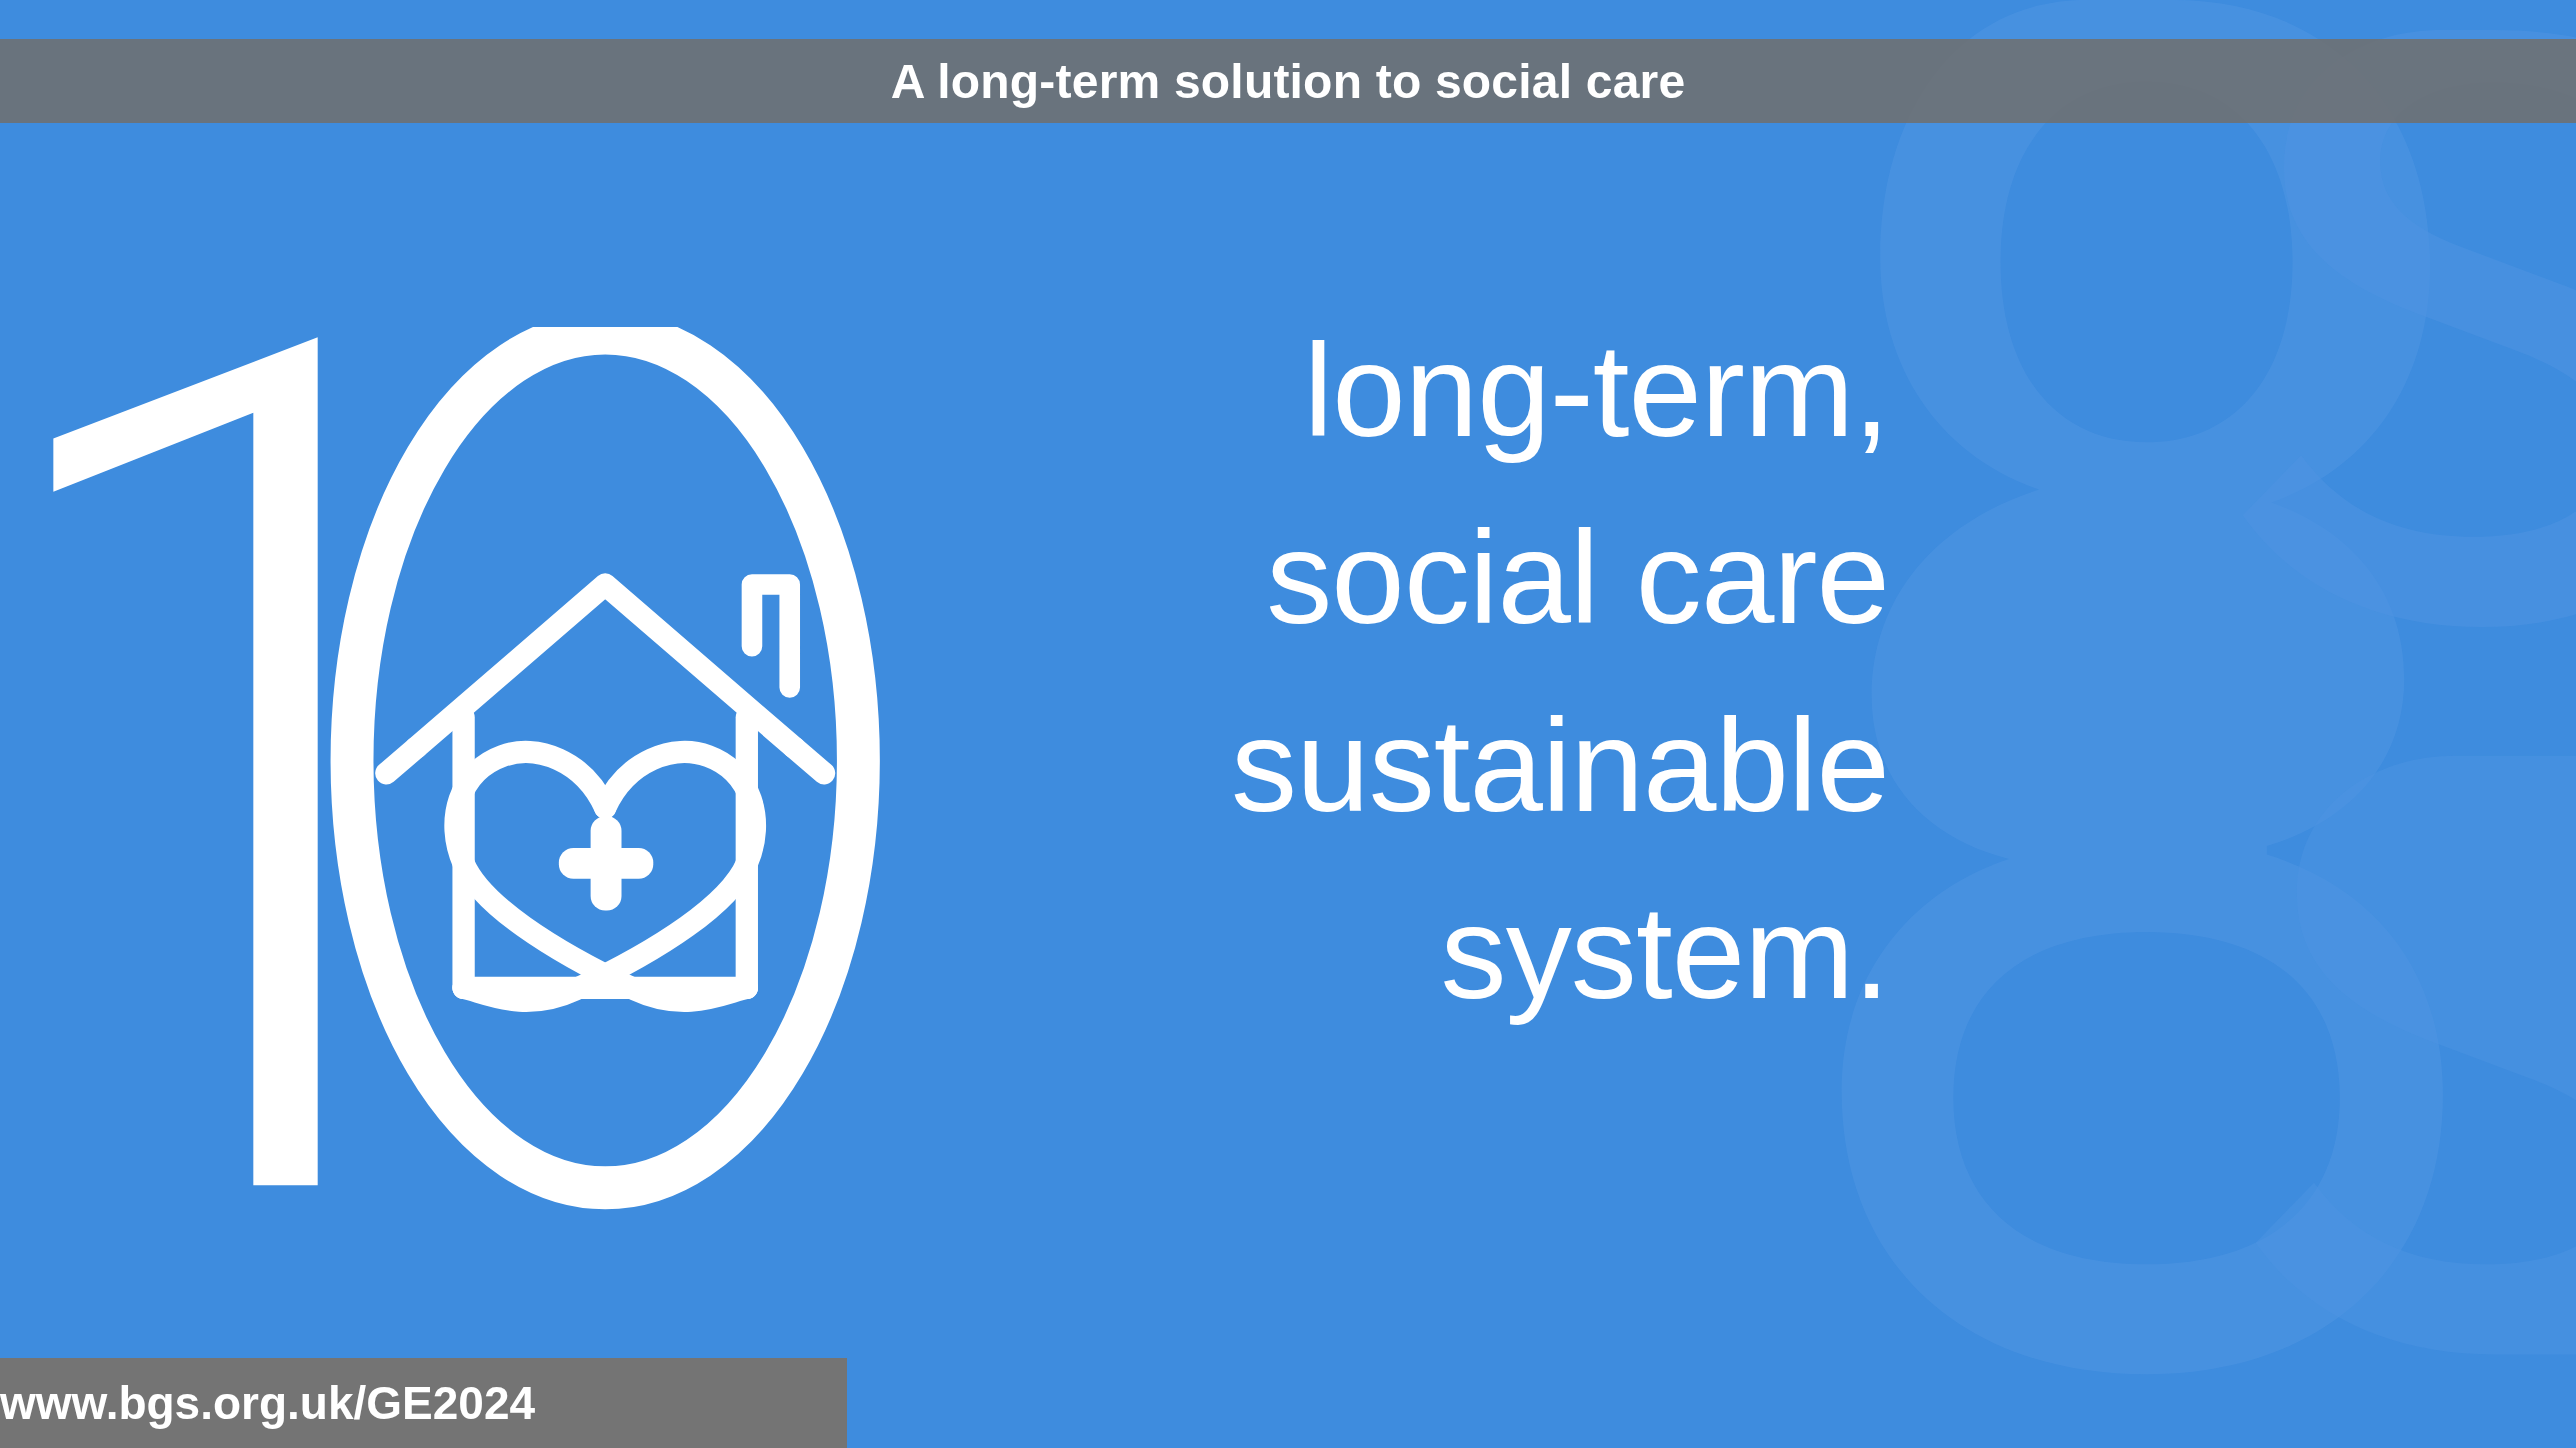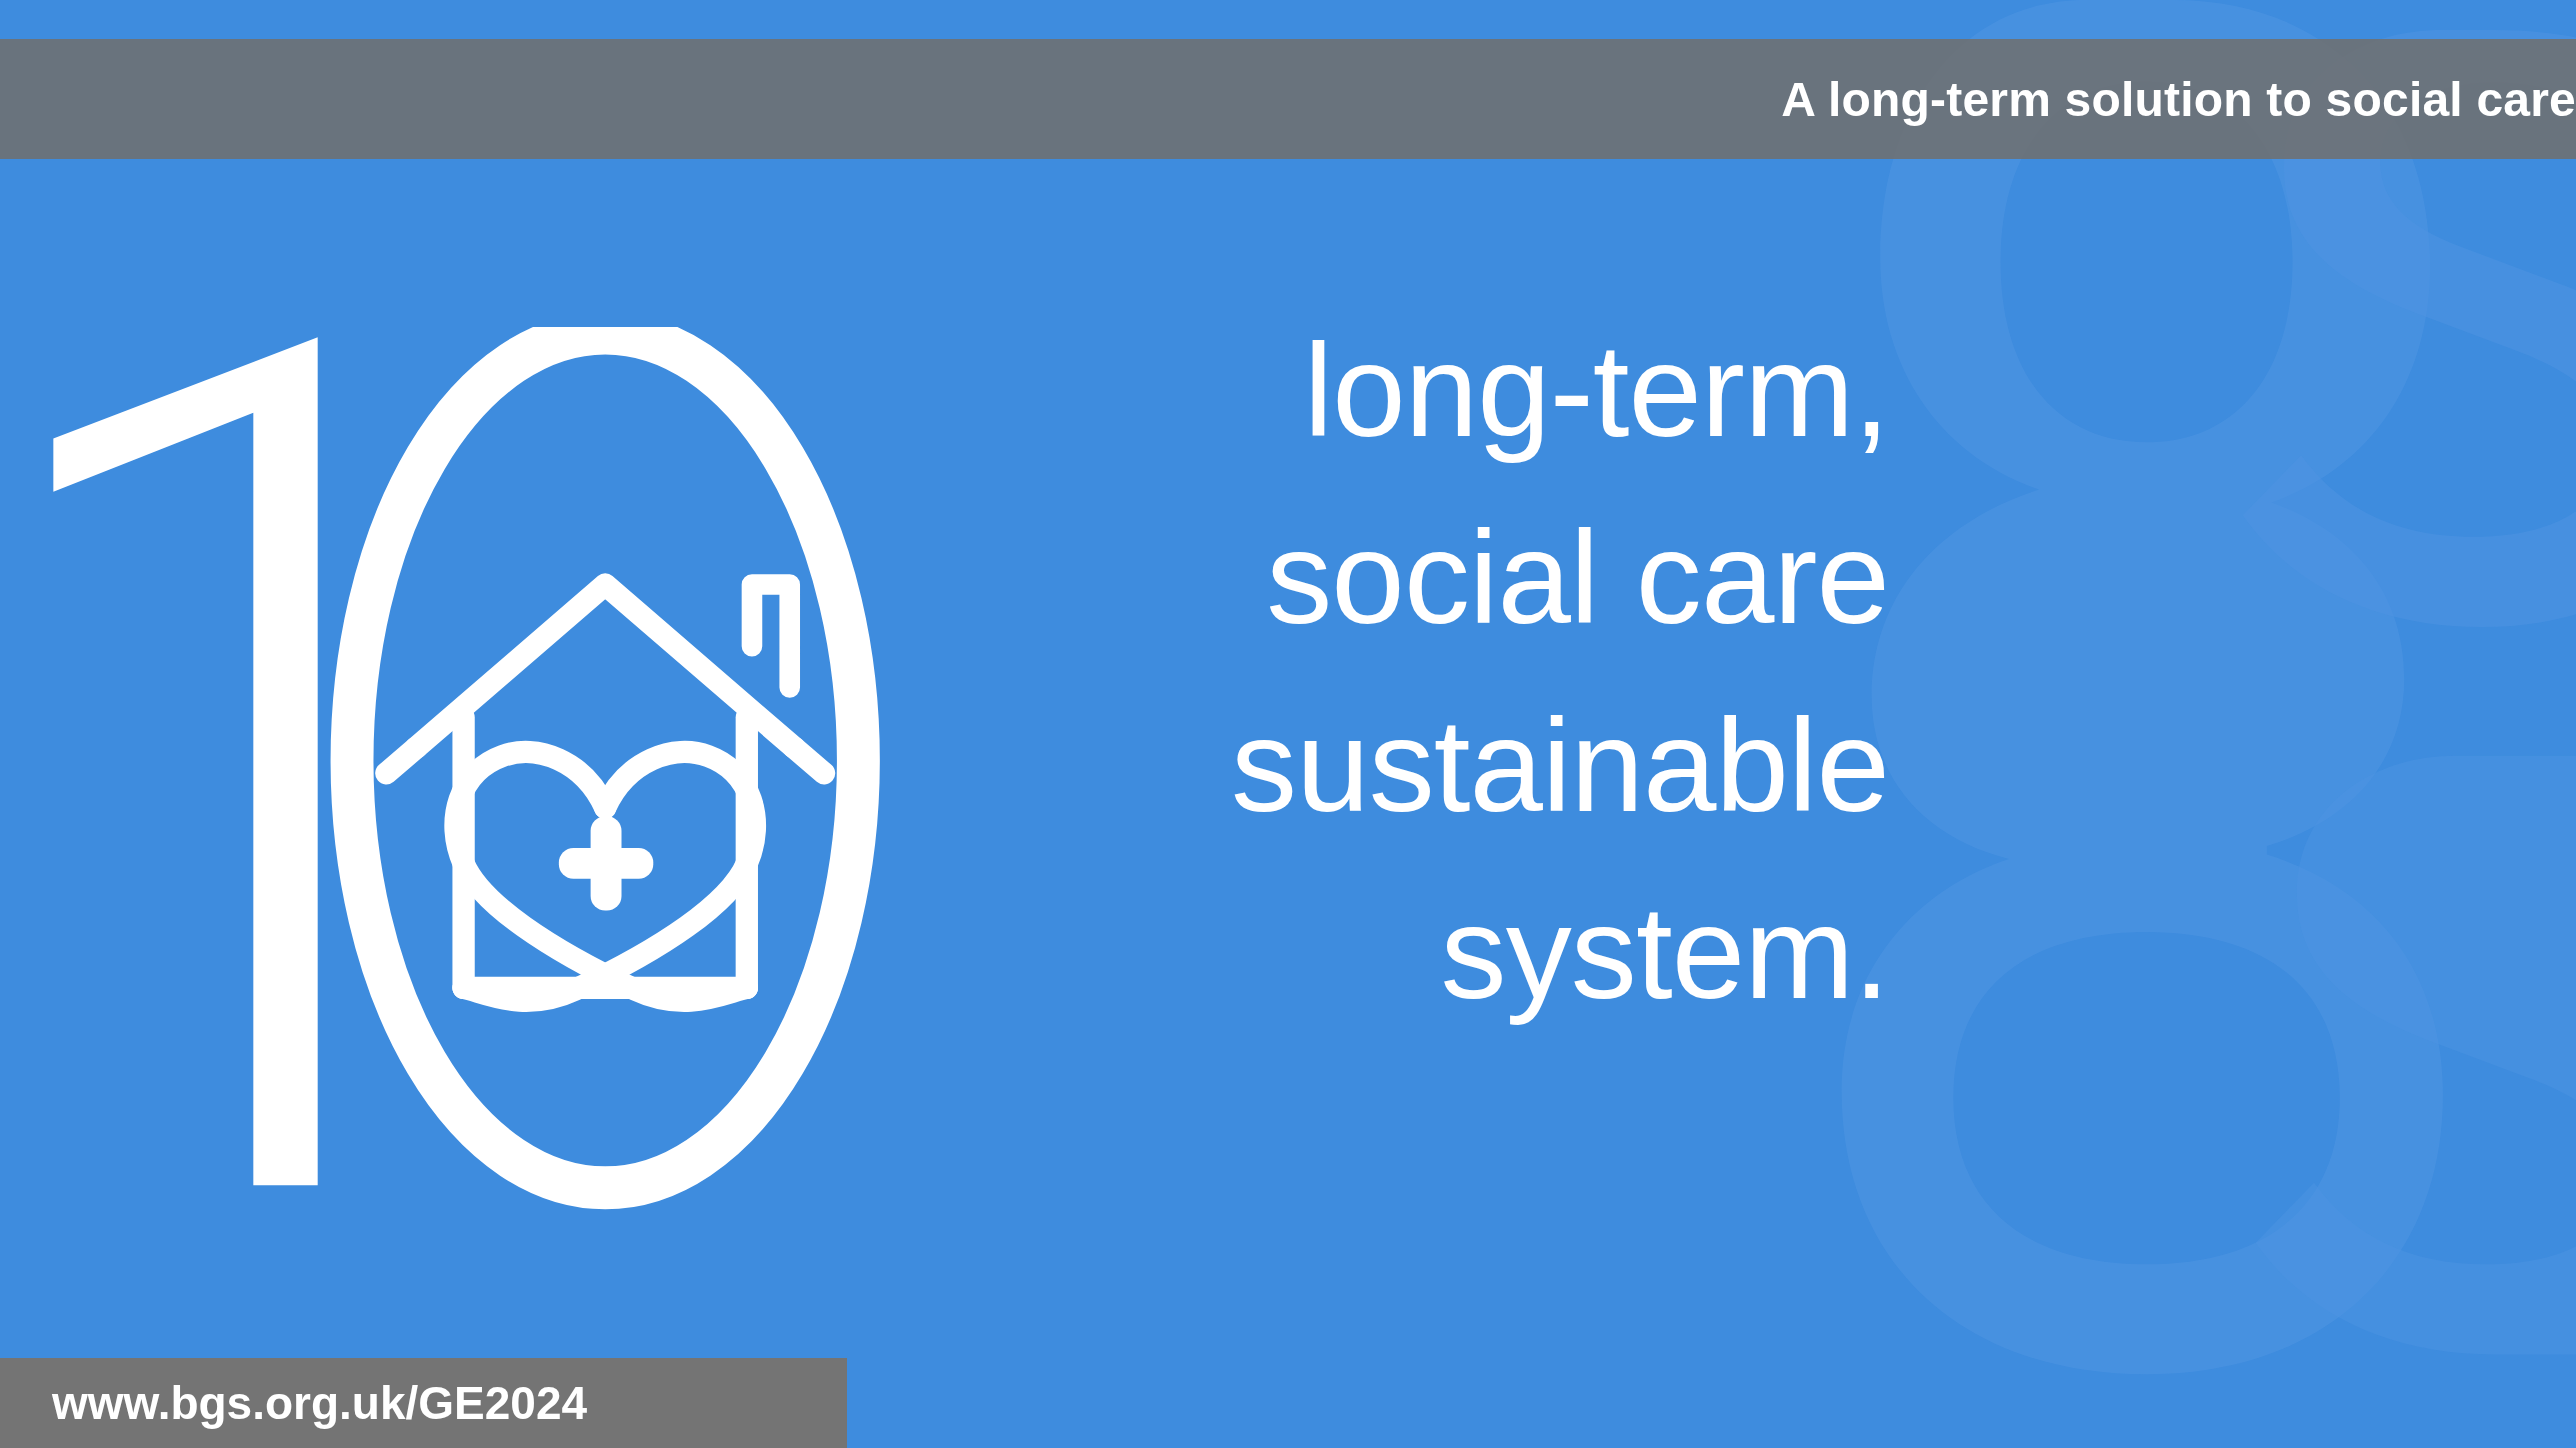--- a/index.html
+++ b/index.html
@@ -27,25 +27,25 @@
     height: 1449px;
     pointer-events: none;
   }
 
   
   .header-bar {
     position: absolute;
     left: 0;
     top: 39px;
     width: 2576px;
-    height: 120px;
+    height: 84px;
     background: rgba(112,112,112,0.88);
     display: flex;
     align-items: center;
-    justify-content: flex-end;
+    justify-content: center;
     z-index: 5;
   }
   .header-title {
     color: #ffffff;
     font-size: 48px;
     font-weight: bold;
     letter-spacing: 0.2px;
     white-space: nowrap;
   }
 
@@ -58,21 +58,20 @@
     height: 90px;
     background: #747474;
     display: flex;
     align-items: center;
     z-index: 5;
   }
   .footer-url {
     color: #ffffff;
     font-size: 46px;
     font-weight: bold;
-    padding-left: 52px;
     white-space: nowrap;
   }
 
   
   .body-area {
     position: absolute;
     left: 0;
     top: 142px;
     width: 2576px;
     height: 1217px;

